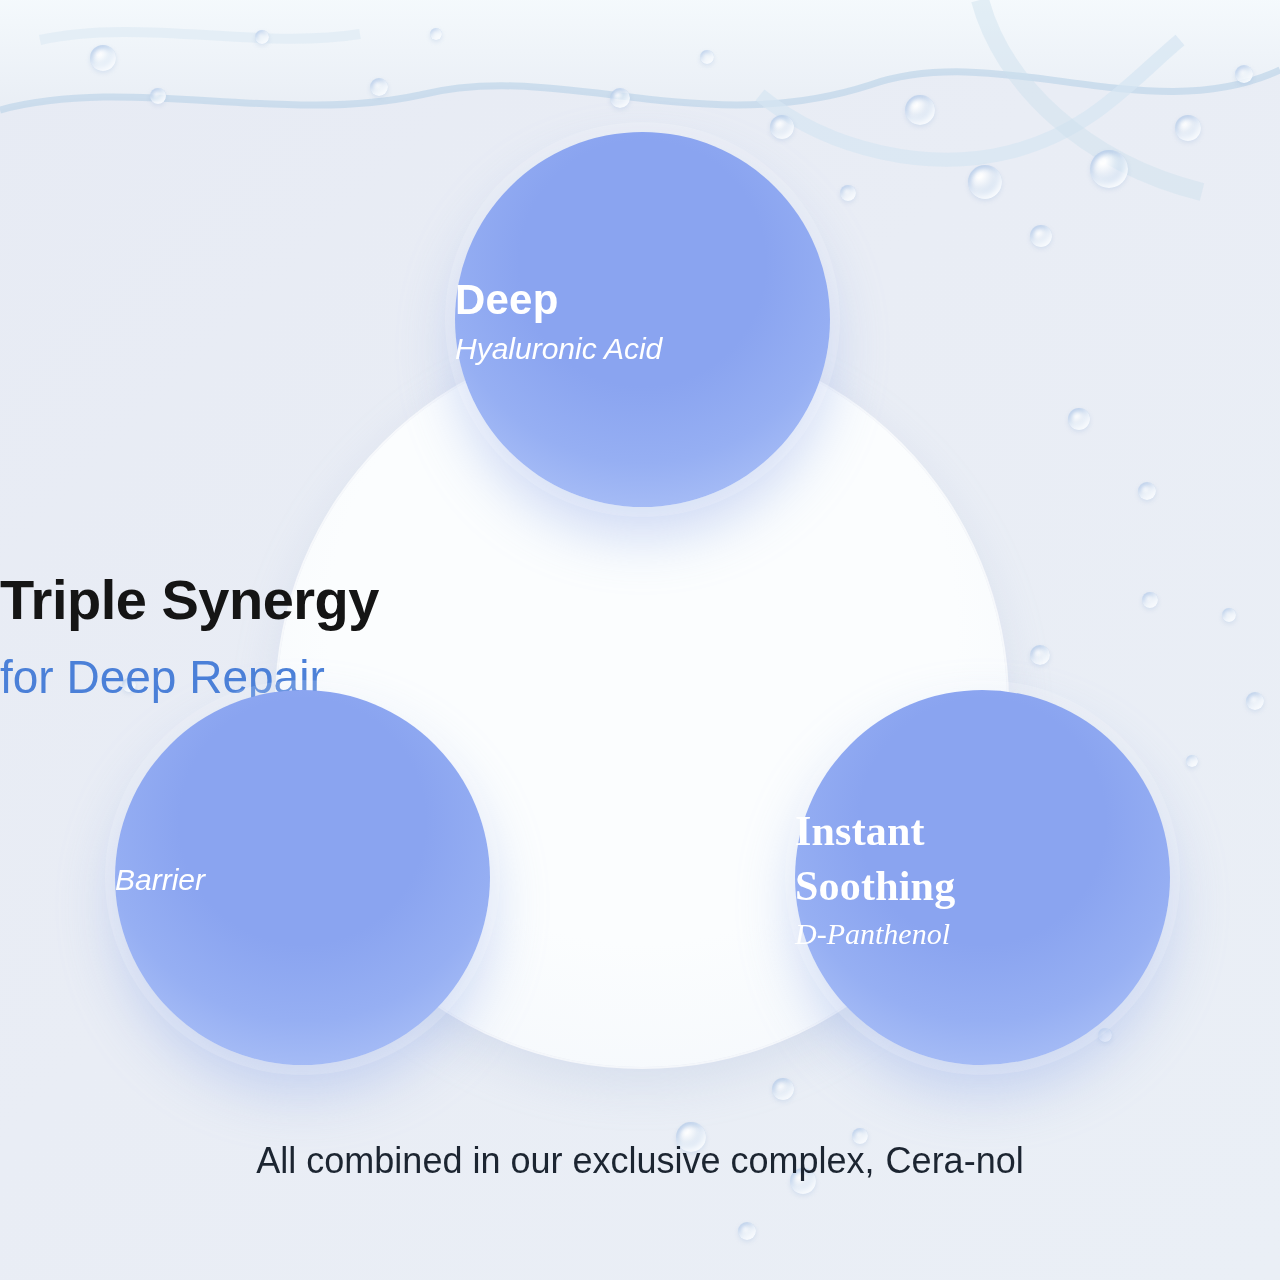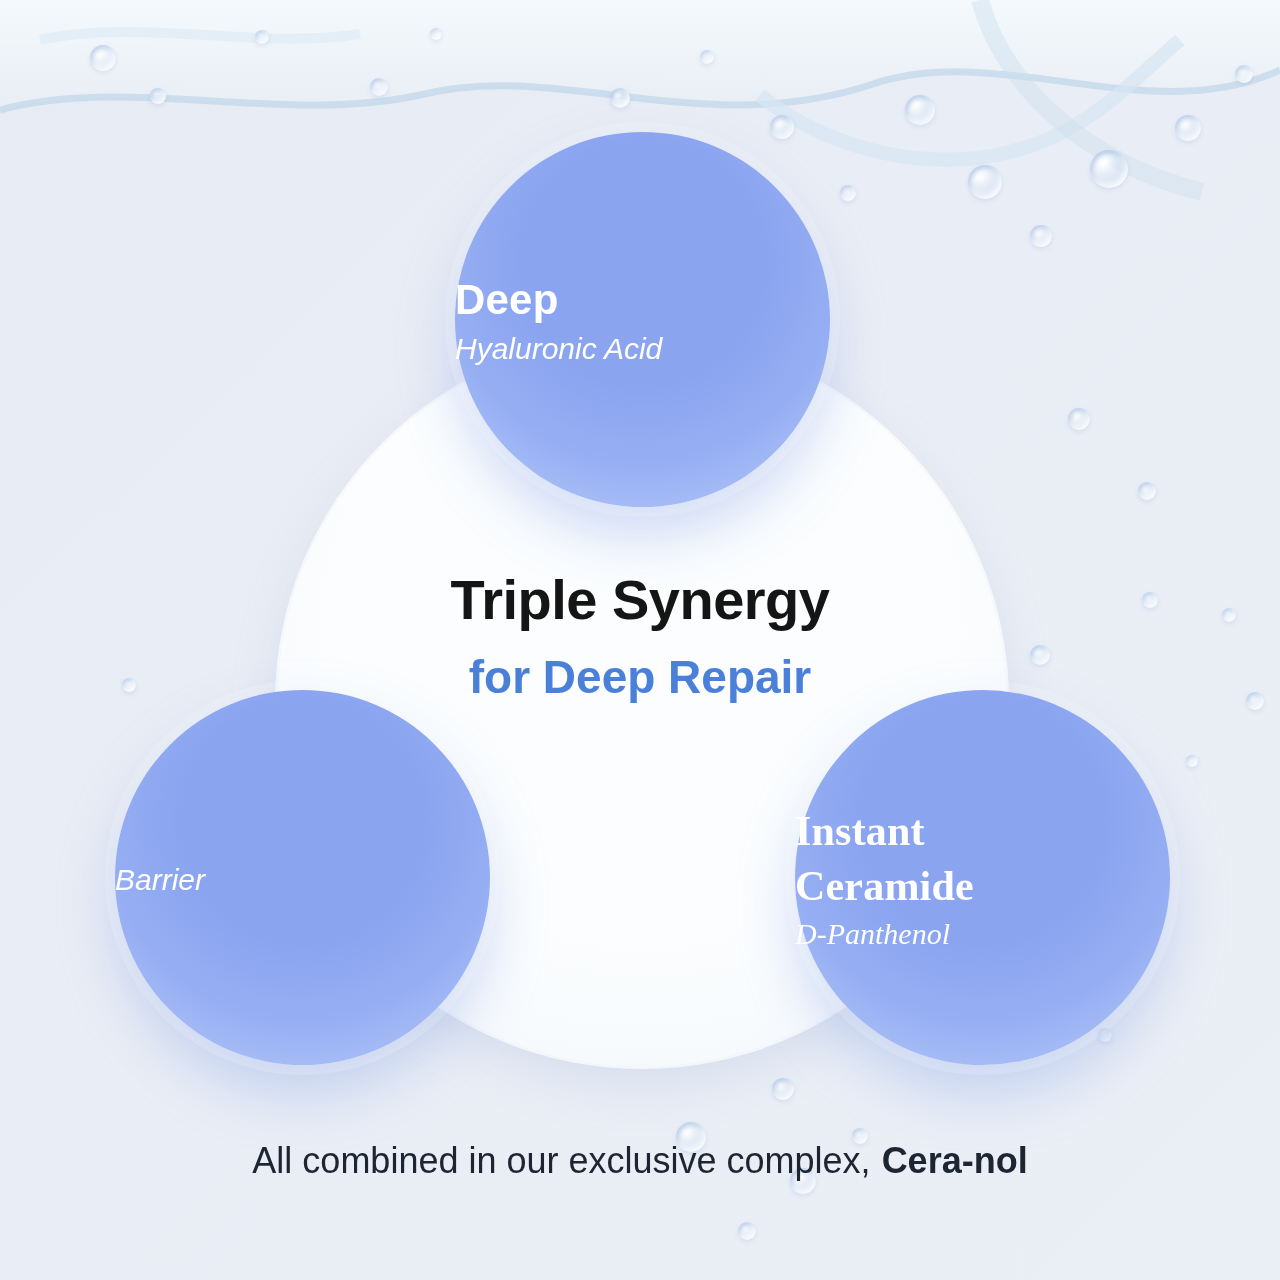--- a/index.html
+++ b/index.html
@@ -43,28 +43,28 @@
     background:radial-gradient(circle at 50% 35%, #8aa4f0 40%, #96aff3 65%, #adc2f7 88%, #c3d4fa 100%);
     box-shadow:0 0 0 10px rgba(255,255,255,0.16), 0 28px 55px rgba(148,173,232,0.45);
   }
   .node-top   { left:455px; top:132px; }
   .node-left  { left:115px; top:690px; }
   .node-right { left:795px; top:690px;font-family:Liberation Serif, serif; }
   .node .l1, .node .l2 { font-size:42px; font-weight:bold; line-height:1.3; letter-spacing:0.2px; }
   .node .ingredient { font-size:30px; font-style:italic; font-weight:500; margin-top:4px; }
 
   
-  .center-text { position:absolute; top:572px; left:0; width:1280px; text-align:center; }
+  .center-text { position:absolute; top:572px; left:0; width:1280px; }
   .main-title { font-size:56px; font-weight:bold; color:#151515; letter-spacing:-0.5px; line-height:1; }
-  .subtitle   { font-size:46px; font-weight:700; color:#4b80d8; margin-top:26px; line-height:1; }
+  .subtitle   { font-size:46px; font-weight:400; color:#4b80d8; margin-top:26px; line-height:1; }
 
   
   .footer { position:absolute; top:1140px; left:0; width:1280px; text-align:center;
             font-size:36px; color:#1c2531; }
-  .footer .complex { font-weight:700; margin-left:11px; }
+  .footer .complex { font-weight:400; margin-left:11px; }
 </style>
 </head>
 <body>
 
 <div class="canvas">
 
   <div class="water-top">
     <svg width="1280" height="280" viewBox="0 0 1280 280">
       <defs>
         <linearGradient id="wg" x1="0" y1="0" x2="0" y2="1">
@@ -122,21 +122,21 @@
     <div class="l1">Deep</div>
     <div class="ingredient">Hyaluronic Acid</div>
   </div>
 
   <div class="node node-left">
     <div class="ingredient">Barrier</div>
   </div>
 
   <div class="node node-right">
     <div class="l1">Instant</div>
-    <div class="l2">Ceramide</div>
+    <div class="l2">Soothing</div>
     <div class="ingredient">D-Panthenol</div>
   </div>
 
   <div class="footer">
     <span>All combined in our exclusive complex,</span><span class="complex">Cera-nol</span>
   </div>
 
 </div>
 
 </body></html>

